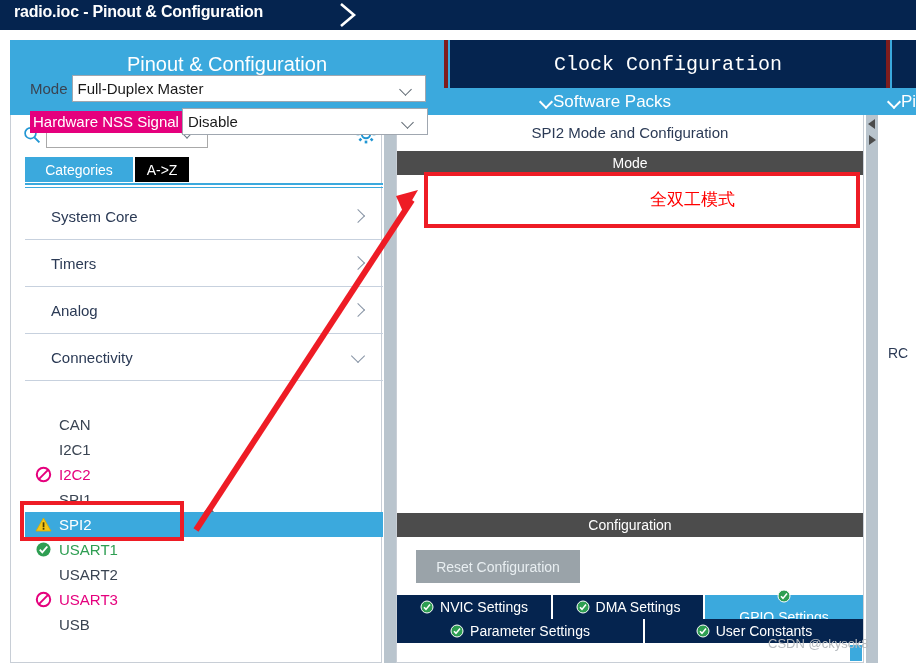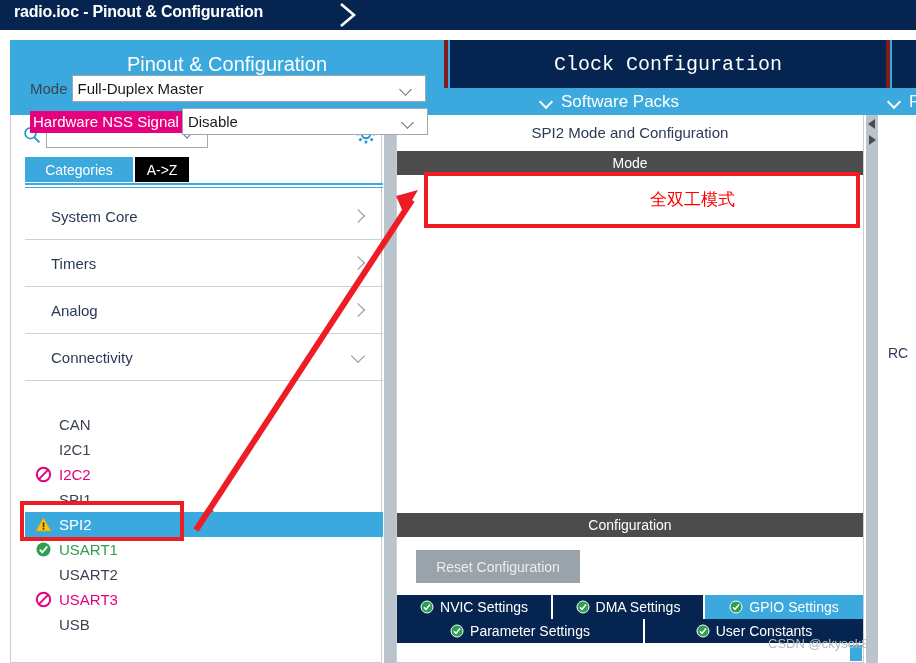--- a/index.html
+++ b/index.html
@@ -57,21 +57,21 @@
   #tab-third    { left: 882px; width: 34px; border-right: none; }
 
   
   .substrip {
     position: absolute; left: 10px; top: 88px;
     width: 906px; height: 27px;
     background: #3ba9dd;
   }
   .subitem {
     position: absolute; top: 0; height: 27px;
-    display: flex; align-items: center; gap: 8px;
+    display: flex; align-items: center; 
     color: #ffffff; font-size: 17px; white-space: nowrap;
   }
   #sub-packs  { left: 530px; }
   #sub-pinout { left: 878px; }
   .chev-down {
     display: inline-block; width: 13px; height: 8px;
     position: relative; top: -1px;
   }
   .chev-down::before {
     content: ""; position: absolute; left: 1px; top: 0;
@@ -302,21 +302,21 @@
     gap: 6px;
     font-size: 14px; color: #ffffff;
     background: #05244f;
     border-right: 2px solid #ffffff;
     white-space: nowrap;
   }
   .cfgtab.active { background: #3ba9dd; }
   .cfgtab.last { border-right: none; }
   #ct-nvic  { left: 0px;   width: 156px; }
   #ct-dma   { left: 156px; width: 152px; }
-  #ct-gpio  { left: 308px; width: 158px; }
+  #ct-gpio  { left: 308px; width: 158px; flex-direction: column; }
   #ct-param { left: 0px;   width: 248px; }
   #ct-user  { left: 248px; width: 218px; }
   .okicon { width: 14px; height: 14px; flex: 0 0 14px; }
 
   
   .rightscroll {
     position: absolute; left: 866px; top: 115px;
     width: 12px; height: 548px;
     background: #b9c4cd;
   }

